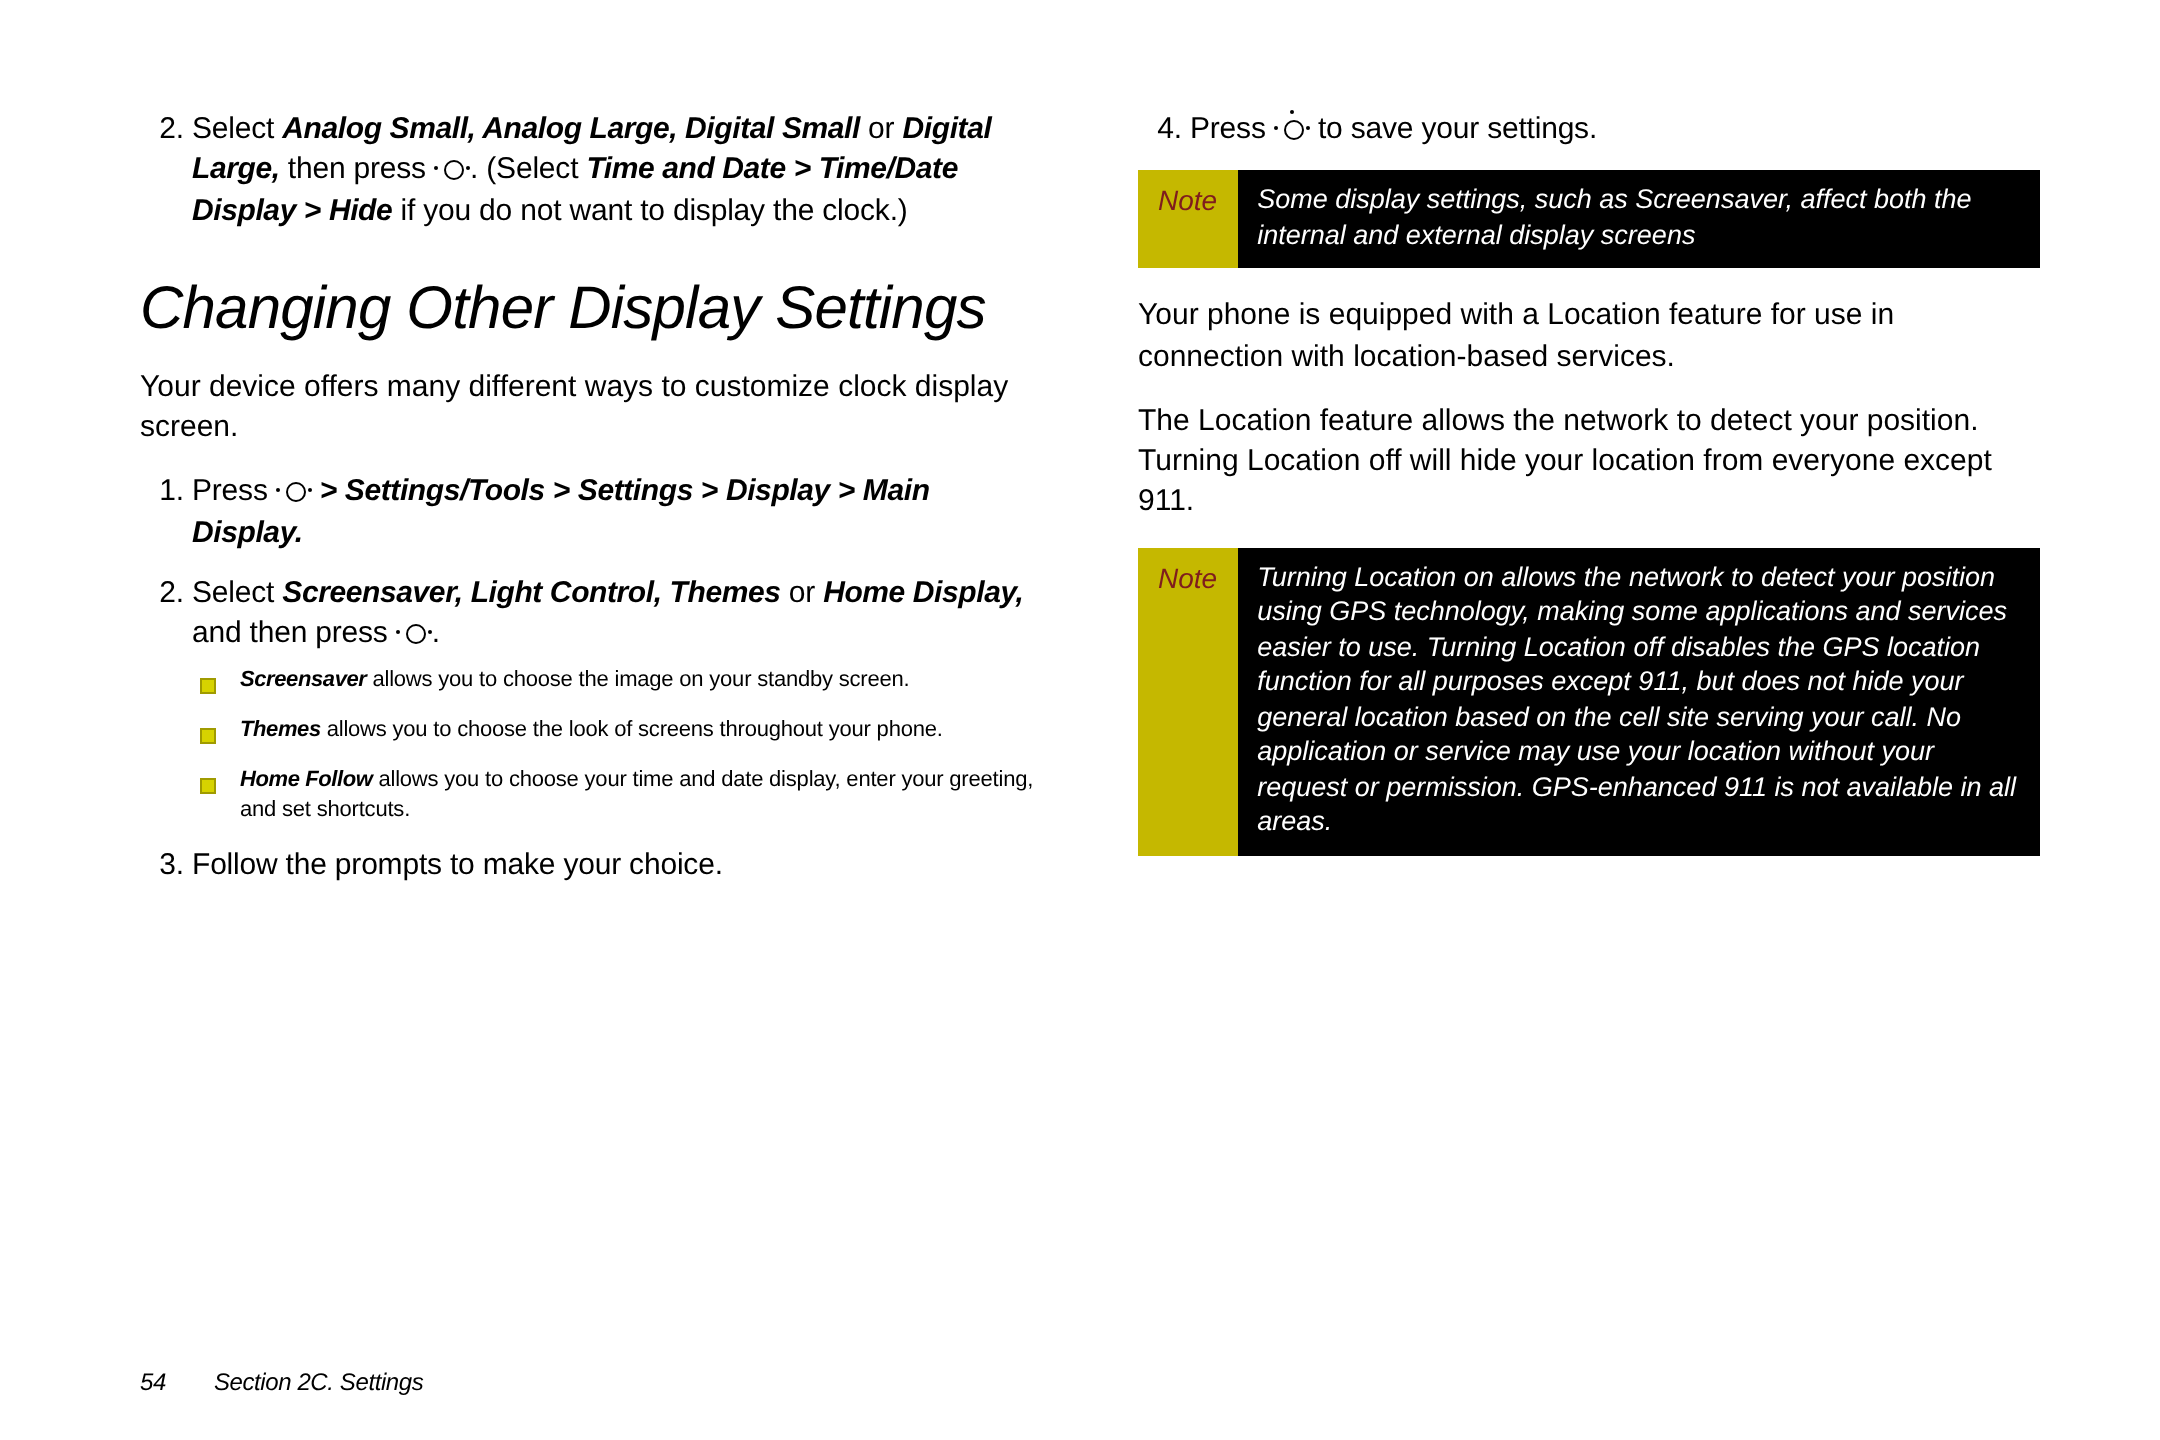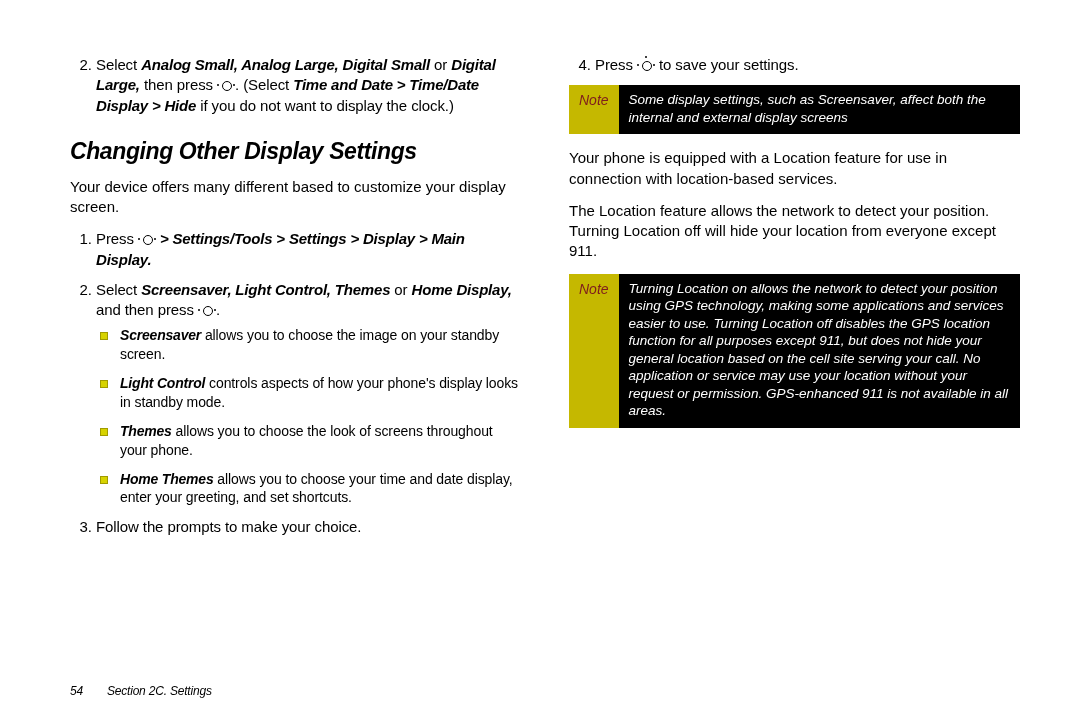--- a/index.html
+++ b/index.html
@@ -72,38 +72,38 @@
     position:absolute;
     left: 8px;
     top: -3px;
     width: 2px;
     height: 2px;
     background:#000;
     border-radius:50%;
   }
   h2.subsection {
     font-style: italic;
-    font-weight: bold;
-    font-size: 23px;
+    font-weight: normal;
+    font-size: 30px;
     letter-spacing: -0.4px;
     margin: 22px 0 12px 0;
   }
   p.body {
     font-size: 15px;
     line-height: 1.35;
     margin: 0 0 12px 0;
   }
   ul.bullets {
     list-style: none;
     padding-left: 20px;
     margin: 6px 0 10px 0;
   }
   ul.bullets > li {
     position: relative;
-    font-size: 14px;
+    font-size: 11px;
     line-height: 1.35;
     margin-bottom: 10px;
     padding-left: 4px;
   }
   ul.bullets > li::before {
     content: "";
     position: absolute;
     left: -16px;
     top: 6px;
     width: 6px;
@@ -163,41 +163,38 @@
     <div class="col">
 
       <ol class="step-list" start="2">
         <li>
           <span>Select </span><span class="bold-italic">Analog Small, Analog Large, Digital Small</span><span> or </span><span class="bold-italic">Digital Large,</span><span> then press </span><span class="glyph"></span><span>. (Select </span><span class="bold-italic">Time and Date &gt; Time/Date Display &gt; Hide</span><span> if you do not want to display the clock.)</span>
         </li>
       </ol>
 
       <h2 class="subsection">Changing Other Display Settings</h2>
 
-      <p class="body">Your device offers many different based to customize your display screen.</p>
+      <p class="body">Your device offers many different ways to customize clock display screen.</p>
 
       <ol class="step-list">
         <li>
           <span>Press </span><span class="glyph"></span><span class="bold-italic"> &gt; Settings/Tools &gt; Settings &gt; Display &gt; Main Display.</span>
         </li>
         <li>
           <span>Select </span><span class="bold-italic">Screensaver, Light Control, Themes</span><span> or </span><span class="bold-italic">Home Display,</span><span> and then press </span><span class="glyph"></span><span>.</span>
 
           <ul class="bullets">
             <li>
               <span class="bold-italic">Screensaver</span><span> allows you to choose the image on your standby screen.</span>
             </li>
             <li>
-              <span class="bold-italic">Light Control</span><span> controls aspects of how your phone's display looks in standby mode.</span>
-            </li>
-            <li>
               <span class="bold-italic">Themes</span><span> allows you to choose the look of screens throughout your phone.</span>
             </li>
             <li>
-              <span class="bold-italic">Home Themes</span><span> allows you to choose your time and date display, enter your greeting, and set shortcuts.</span>
+              <span class="bold-italic">Home Follow</span><span> allows you to choose your time and date display, enter your greeting, and set shortcuts.</span>
             </li>
           </ul>
         </li>
         <li>Follow the prompts to make your choice.</li>
       </ol>
     </div>
 
     <div class="col">
 
       <ol class="step-list" start="4">

